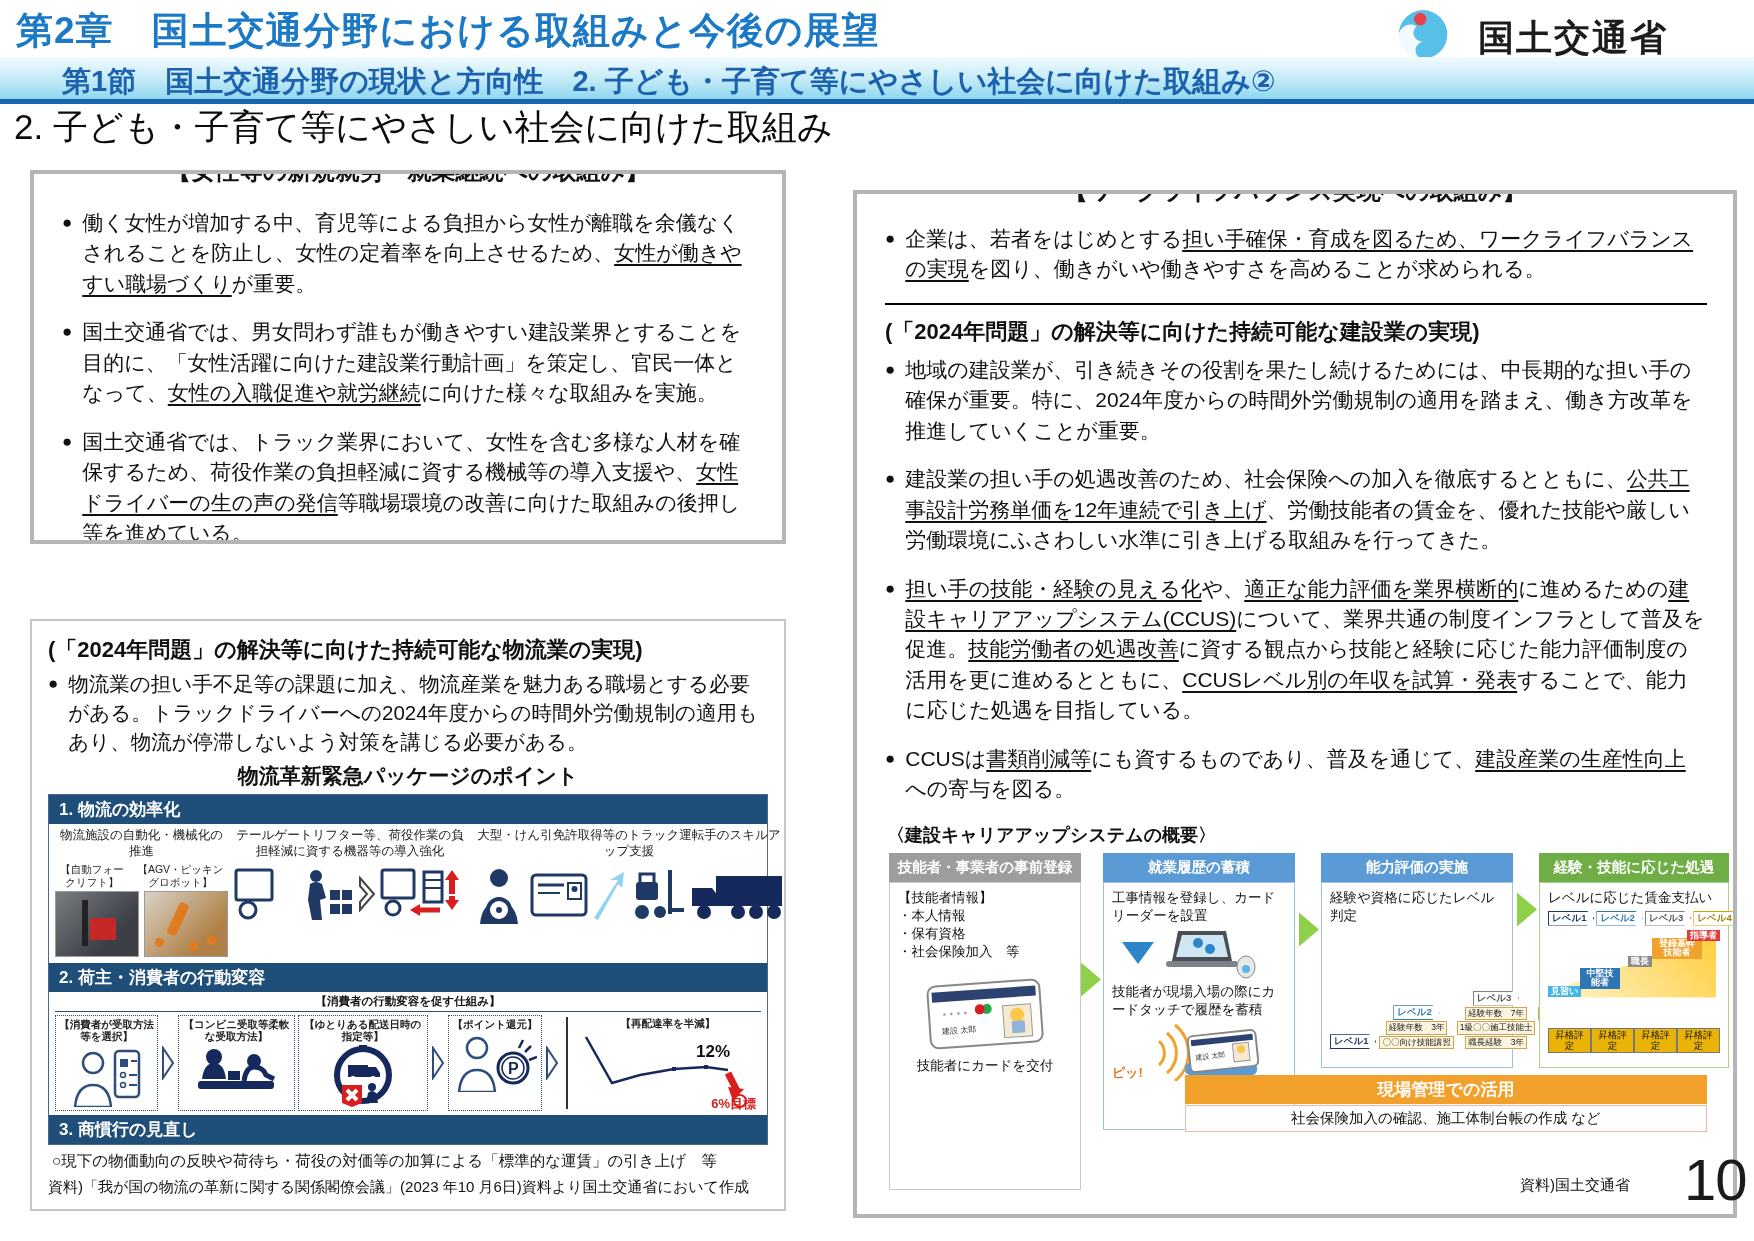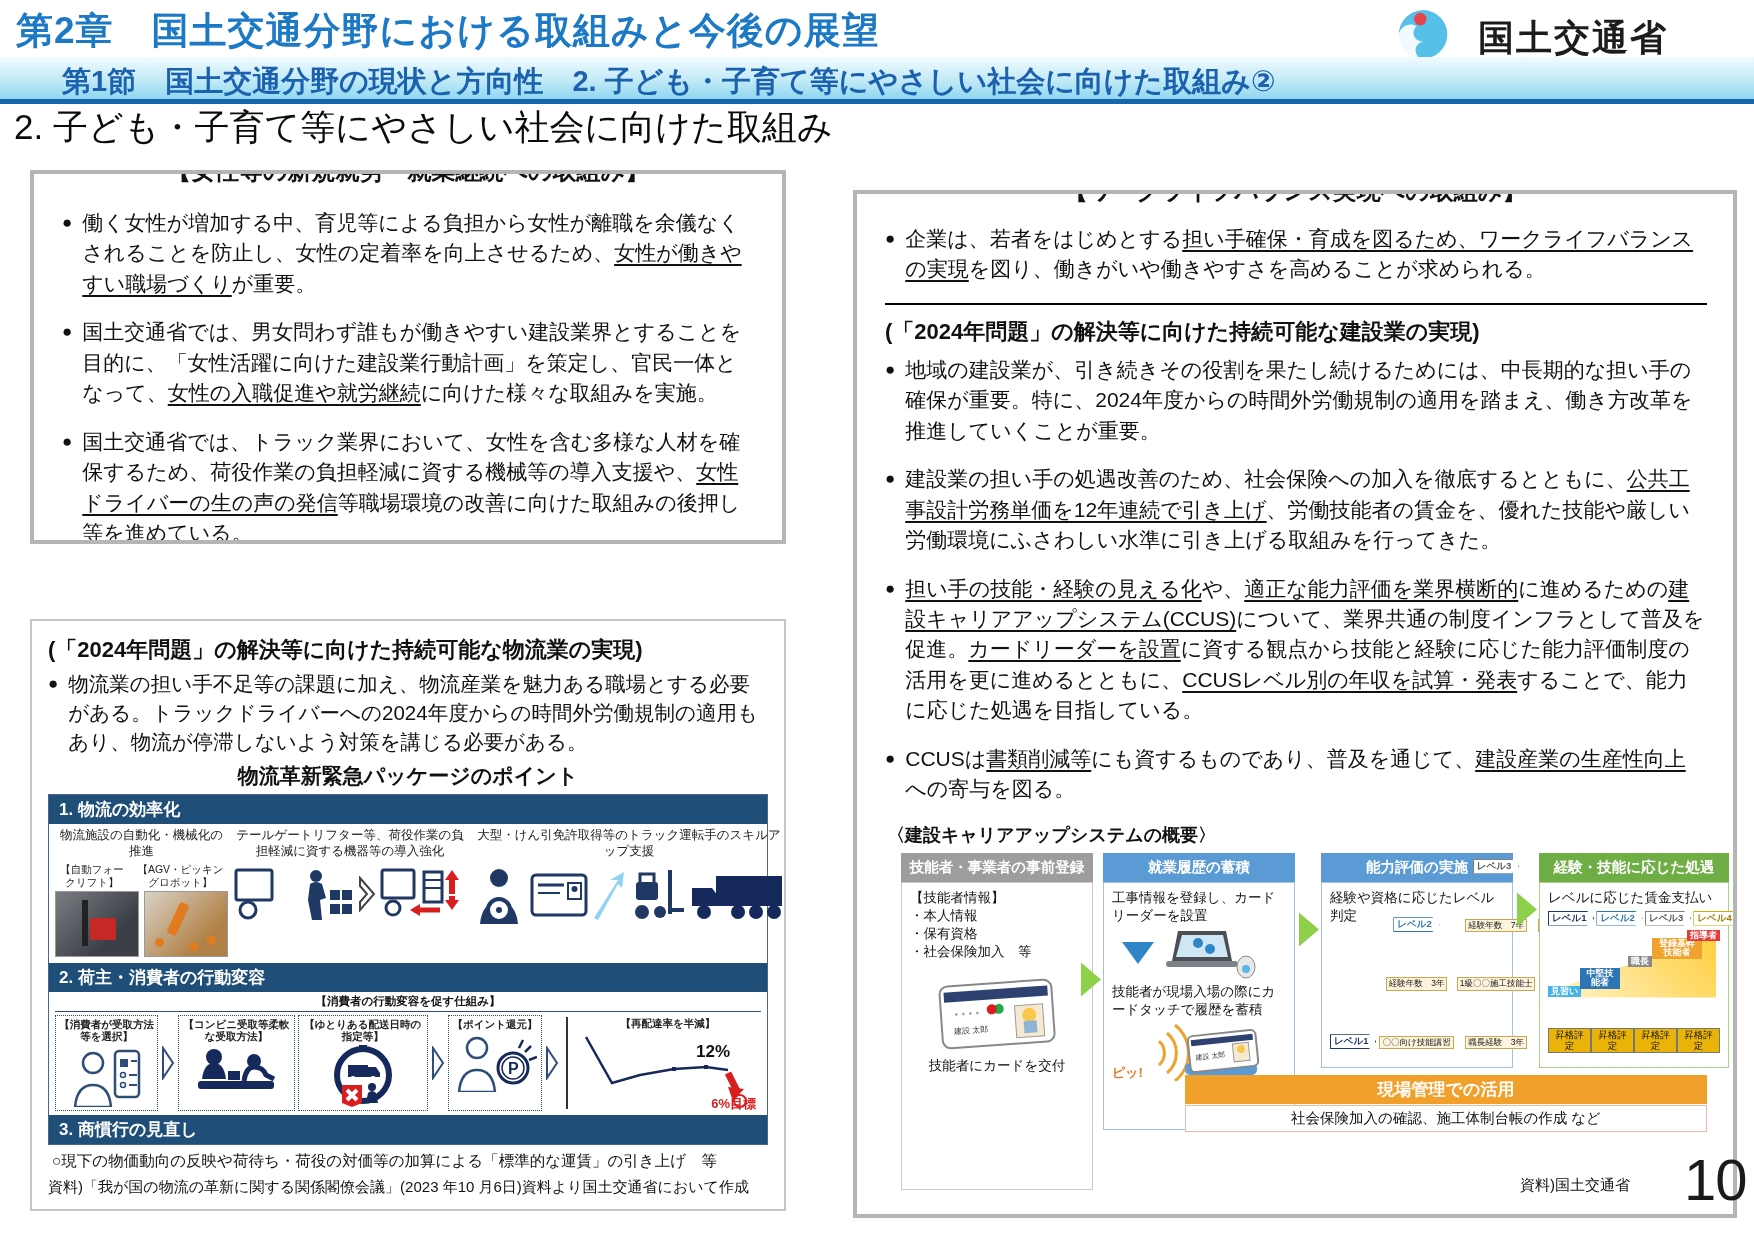--- a/index.html
+++ b/index.html
@@ -73,21 +73,21 @@
   .bluearrow{width:0;height:0;border-left:16px solid transparent;border-right:16px solid transparent;border-top:22px solid #2e86c8;margin:2px auto;}
   .pi-sound{color:#e07b20;font-weight:bold;font-size:13px;}
   .lvl-tag{display:inline-block;font-size:9.5px;font-weight:bold;border:1.5px solid #888;padding:0 7px 0 3px;background:#fff;
            clip-path:polygon(0 0,84% 0,100% 50%,84% 100%,0 100%);white-space:nowrap;}
   .lt1{border-color:#1f3864;color:#1f3864;}
   .lt2{border-color:#2e75b6;color:#2e75b6;}
   .lt3{border-color:#808080;color:#555;}
   .lt4{border-color:#d9a300;color:#a87b00;}
   .c3stair{display:flex;align-items:flex-end;gap:3px;margin-top:6px;height:118px;}
   .c3lvl{display:flex;flex-direction:column;align-items:center;gap:1px;}
-  .c3item{font-size:8.5px;background:#fdf4dd;border:1px solid #cfa64e;padding:0 2px;white-space:nowrap;margin-top:44px;}
+  .c3item{font-size:8.5px;background:#fdf4dd;border:1px solid #cfa64e;padding:0 2px;white-space:nowrap;}
   .c4chev{display:flex;gap:2px;margin-top:4px;}
   .c4stair{position:relative;height:96px;margin-top:4px;}
   .wedge{position:absolute;left:4px;right:4px;bottom:28px;top:6px;background:linear-gradient(45deg,#fff2c4,#ffc928);clip-path:polygon(0 88%,100% 0,100% 100%,0 100%);opacity:.9;}
   .role{position:absolute;color:#fff;font-size:9px;line-height:1.1;text-align:center;padding:1px 3px;font-weight:bold;}
   .evrow{display:flex;justify-content:space-between;margin-top:2px;}
   .evbox{border:1px solid #777;font-size:9.5px;text-align:center;line-height:1.15;padding:1px 3px;background:#eab308;}
 
   .src-right{position:absolute;left:1520px;top:1176px;font-size:15px;}
   .pageno{position:absolute;left:1684px;top:1146px;font-size:58px;color:#1a1a1a;letter-spacing:-1px;}
   svg{display:block;}
@@ -370,33 +370,33 @@
       <li>
           <span class="marker">●</span>
           <span><span>地域の建設業が、引き続きその役割を果たし続けるためには、中長期的な担い手の確保が重要。特に、2024年度からの時間外労働規制の適用を踏まえ、働き方改革を推進していくことが重要。</span></span>
         </li>
       <li>
           <span class="marker">●</span>
           <span><span>建設業の担い手の処遇改善のため、社会保険への加入を徹底するとともに、</span><span class="useg">公共工事設計労務単価を12年連続で引き上げ</span><span>、労働技能者の賃金を、優れた技能や厳しい労働環境にふさわしい水準に引き上げる取組みを行ってきた。</span></span>
         </li>
       <li>
           <span class="marker">●</span>
-          <span><span class="useg">担い手の技能・経験の見える化</span><span>や、</span><span class="useg">適正な能力評価を業界横断的</span><span>に進めるための</span><span class="useg">建設キャリアアップシステム(CCUS)</span><span>について、業界共通の制度インフラとして普及を促進。</span><span class="useg">カードリーダーを設置</span><span>に資する観点から技能と経験に応じた能力評価制度の活用を更に進めるとともに、</span><span class="useg">CCUSレベル別の年収を試算・発表</span><span>することで、能力に応じた処遇を目指している。</span></span>
+          <span><span class="useg">担い手の技能・経験の見える化</span><span>や、</span><span class="useg">適正な能力評価を業界横断的</span><span>に進めるための</span><span class="useg">建設キャリアアップシステム(CCUS)</span><span>について、業界共通の制度インフラとして普及を促進。</span><span class="useg">技能労働者の処遇改善</span><span>に資する観点から技能と経験に応じた能力評価制度の活用を更に進めるとともに、</span><span class="useg">CCUSレベル別の年収を試算・発表</span><span>することで、能力に応じた処遇を目指している。</span></span>
         </li>
       <li>
           <span class="marker">●</span>
           <span><span>CCUSは</span><span class="useg">書類削減等</span><span>にも資するものであり、普及を通じて、</span><span class="useg">建設産業の生産性向上</span><span>への寄与を図る。</span></span>
         </li>
     </ul>
 
     <div class="ccus-title">〈建設キャリアアップシステムの概要〉</div>
 
     <div class="ccus">
 
-      <div class="ccol" style="left:16px;">
+      <div class="ccol" style="left:4px;">
         <div class="chead" style="background:#9d9d9d;">技能者・事業者の事前登録</div>
         <div class="cbody" style="height:308px;border-color:#c9c9c9;">
           <div>【技能者情報】</div>
           <div>・本人情報</div>
           <div>・保有資格</div>
           <div>・社会保険加入　等</div>
           <div style="margin-top:14px;display:flex;justify-content:center;">
             <svg width="120" height="76" viewBox="0 0 120 76">
                 <rect x="4" y="8" width="112" height="62" rx="8" fill="#fff" stroke="#888" stroke-width="2" transform="rotate(-4 60 38)"></rect>
                 <rect x="8" y="14" width="104" height="10" fill="#2e4272" transform="rotate(-4 60 38)"></rect>

